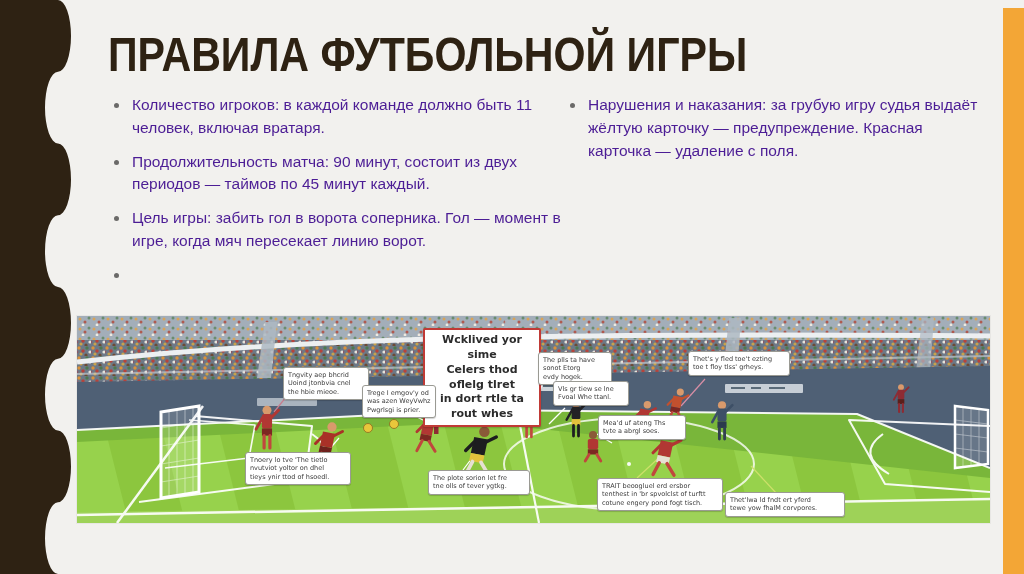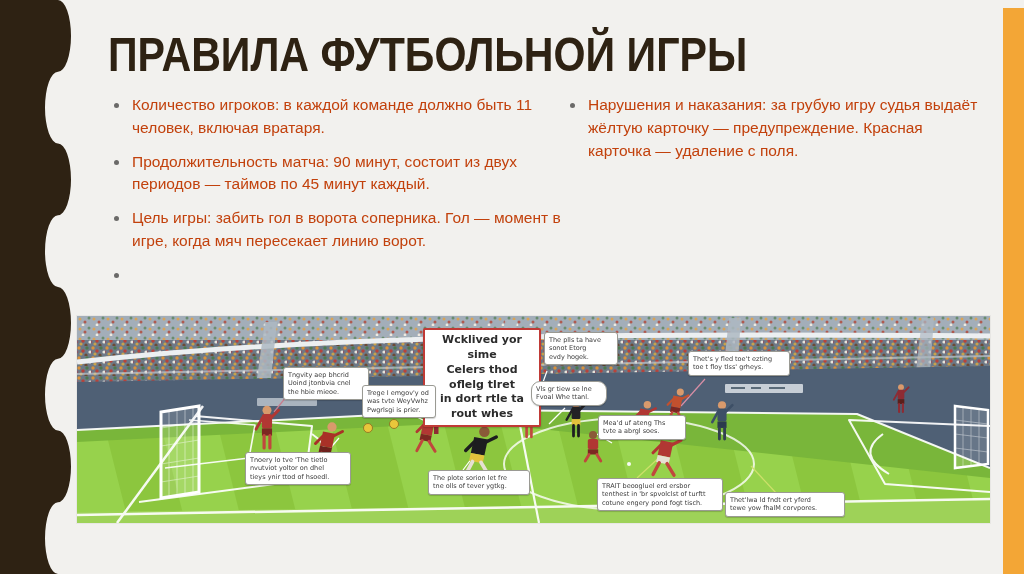--- a/index.html
+++ b/index.html
@@ -13,21 +13,21 @@
     position:absolute;left:108px;top:26px;margin:0;
     font-size:49px;font-weight:800;color:#2e2213;letter-spacing:0;
     transform:scaleX(.84);transform-origin:0 0;white-space:nowrap;
   }
   .cols{position:absolute;top:94px;left:0;width:100%;}
   ul.bullets{list-style:none;margin:0;padding:0;position:absolute;top:0;}
   ul.bullets.left{left:110px;width:452px;}
   ul.bullets.right{left:566px;width:414px;}
   ul.bullets li{
     position:relative;padding-left:22px;margin-bottom:11px;
-    font-size:15.5px;line-height:1.47;color:#c2410c;
+    font-size:15.5px;line-height:1.47;color:#4c1d95;
   }
   ul.bullets li .marker{
     position:absolute;left:4px;top:9px;width:5px;height:5px;border-radius:50%;
     background:#6b6a68;
   }
   
   .art{position:absolute;left:77px;top:316px;width:913px;height:207px;background:#eef0ec;box-shadow:0 0 0 1px rgba(0,0,0,.04);}
   .art svg{position:absolute;left:0;top:0;}
   .bubble{
     position:absolute;background:#fff;border:1px solid #9a9a93;border-radius:3px;
@@ -211,26 +211,26 @@
     </svg>
 
     <div class="sign" style="left:346px;top:12px;width:104px;">Wcklived yor sime
 Celers thod oflelg tlret
 in dort rtle ta rout whes</div>
 
     <div class="bubble" style="left:206px;top:27px;width:76px;margin-top:24px;">Tngvity aep bhcrid
 Uoind jtonbvia cnel
 the hbie mieoe.</div>
     <div class="bubble" style="left:285px;top:69px;width:64px;">Trege I emgov'y od
-was tvte WeyVwhz
+was azen WeyVwhz
 Pwgrlsgi is prier.</div>
-    <div class="bubble" style="left:461px;top:16px;width:64px;margin-left:6px;">The plls ta have
+    <div class="bubble" style="left:461px;top:36px;width:64px;">The plls ta have
 sonot Etorg
 evdy hogek.</div>
-    <div class="bubble" style="left:454px;top:65px;width:66px;border-radius:9px;">Vls gr tiew se lne
+    <div class="bubble" style="left:476px;top:65px;width:66px;">Vls gr tiew se lne
 Fvoal Whe ttanl.</div>
     <div class="bubble" style="left:611px;top:35px;width:92px;">Thet's y fled toe't ezting
 toe t floy tlss' grheys.</div>
     <div class="bubble" style="left:168px;top:136px;width:96px;">Tnoery lo tve 'The tietlo
 nvutviot yoltor on dhel
 tieys ynir ttod of hsoedl.</div>
     <div class="bubble" style="left:351px;top:154px;width:92px;">The plote sorion let fre
 tne olls of tever ygtkg.</div>
     <div class="bubble" style="left:521px;top:99px;width:78px;">Mea'd uf ateng Ths
 tvte a abrgl soes.</div>

